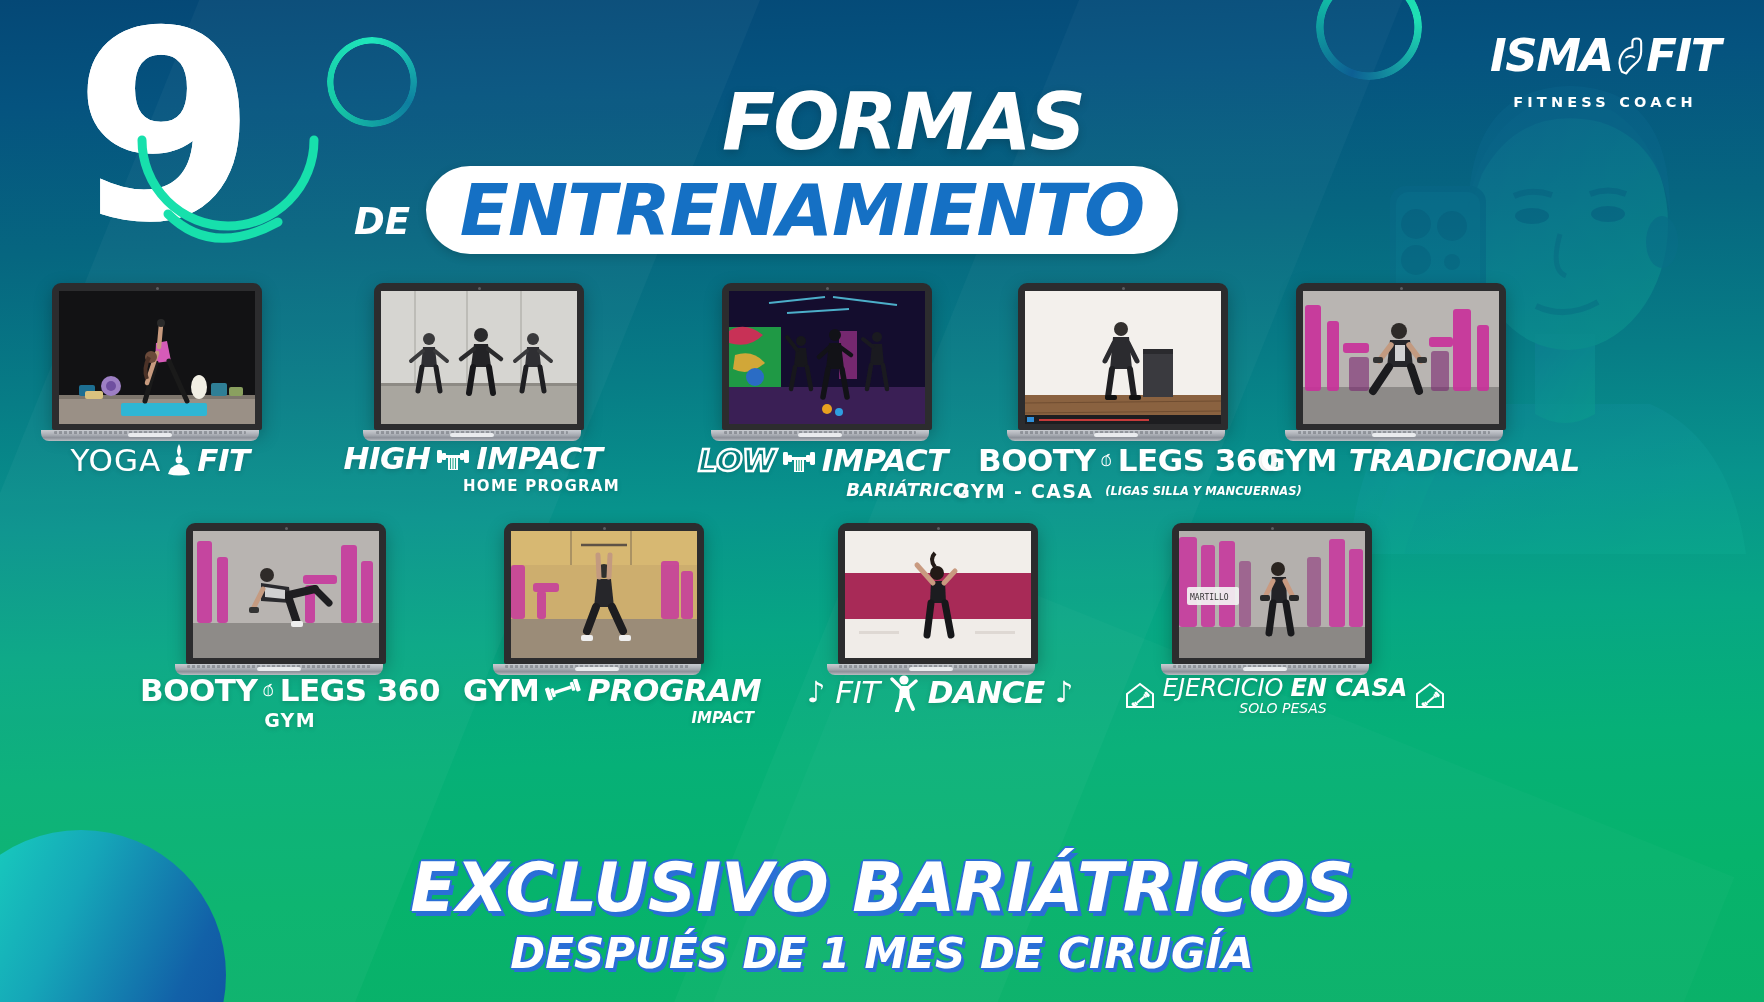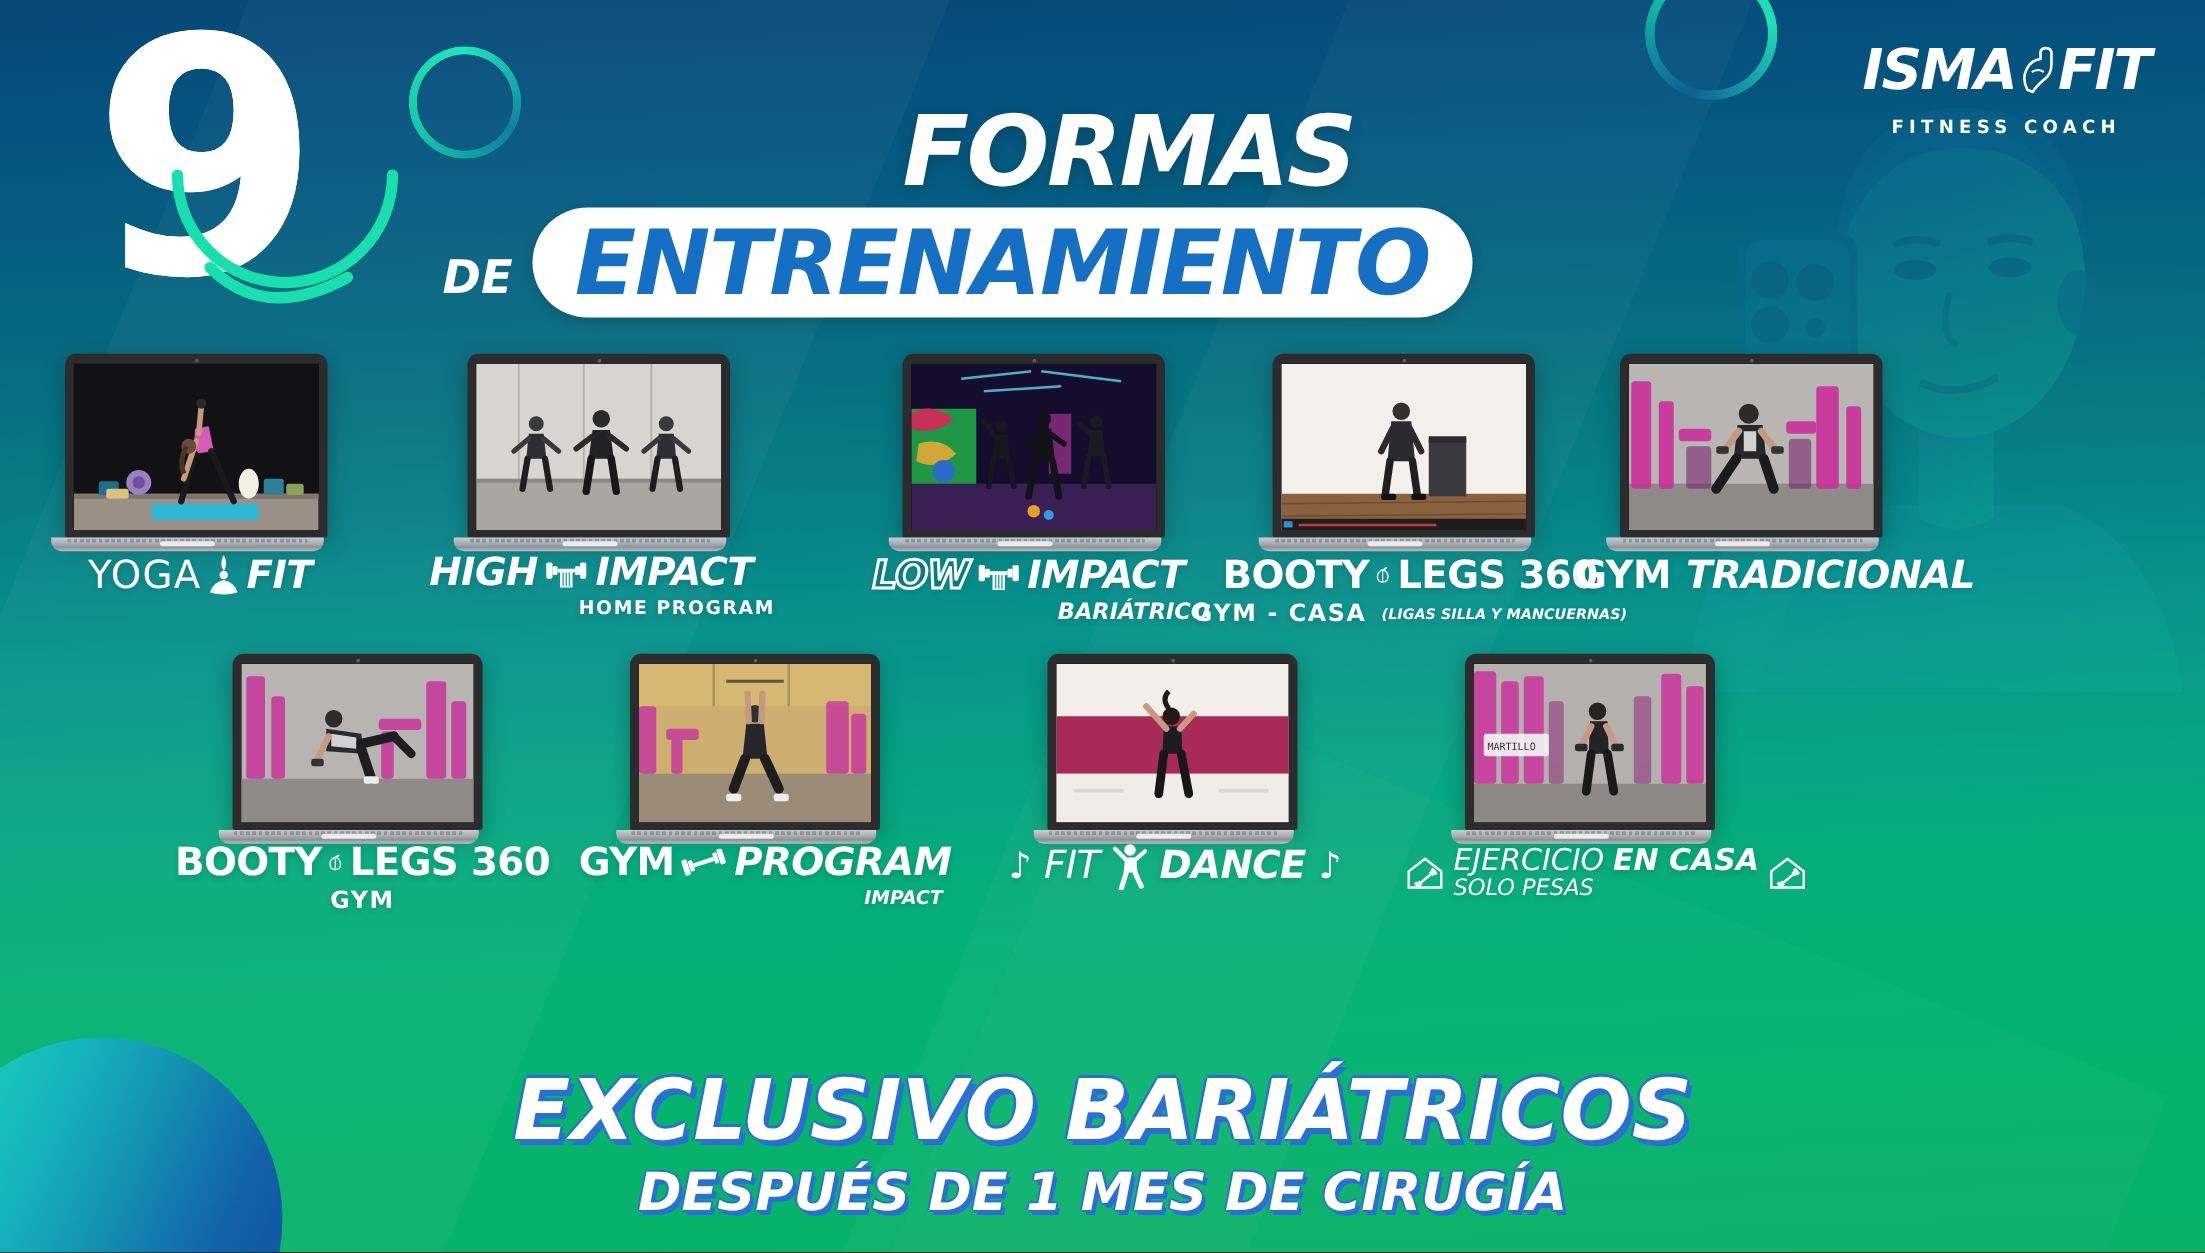--- a/index.html
+++ b/index.html
@@ -859,21 +859,21 @@
           <rect x="10" y="18" width="10" height="2" fill="#ffffff"></rect>
           <rect x="20" y="17" width="2" height="4" fill="#ffffff"></rect>
           <rect x="22" y="16" width="3" height="6" rx="1" fill="#ffffff"></rect>
         </g>
       </svg>
       <div>
         <div class="lbl-row" style="gap:7px;">
           <span style="font-size:24px;font-style:italic;font-weight:400;">EJERCICIO</span>
           <span style="font-size:24px;font-style:italic;font-weight:bold;">EN CASA</span>
         </div>
-        <div style="font-size:18px;font-style:italic;font-weight:400;text-align:left;padding-right:4px;margin-top:-2px;">SOLO PESAS</div>
+        <div style="font-size:14px;font-style:italic;font-weight:400;text-align:center;padding-right:4px;margin-top:-2px;">SOLO PESAS</div>
       </div>
       <svg width="30" height="28" viewBox="0 0 30 28" class="icon-svg">
         <path d="M15 3 L28 13 L28 26 L2 26 L2 13 Z" fill="none" stroke="#ffffff" stroke-width="2"></path>
         <g transform="rotate(-40 15 18)">
           <rect x="5" y="16" width="3" height="6" rx="1" fill="#ffffff"></rect>
           <rect x="8" y="17" width="2" height="4" fill="#ffffff"></rect>
           <rect x="10" y="18" width="10" height="2" fill="#ffffff"></rect>
           <rect x="20" y="17" width="2" height="4" fill="#ffffff"></rect>
           <rect x="22" y="16" width="3" height="6" rx="1" fill="#ffffff"></rect>
         </g>

